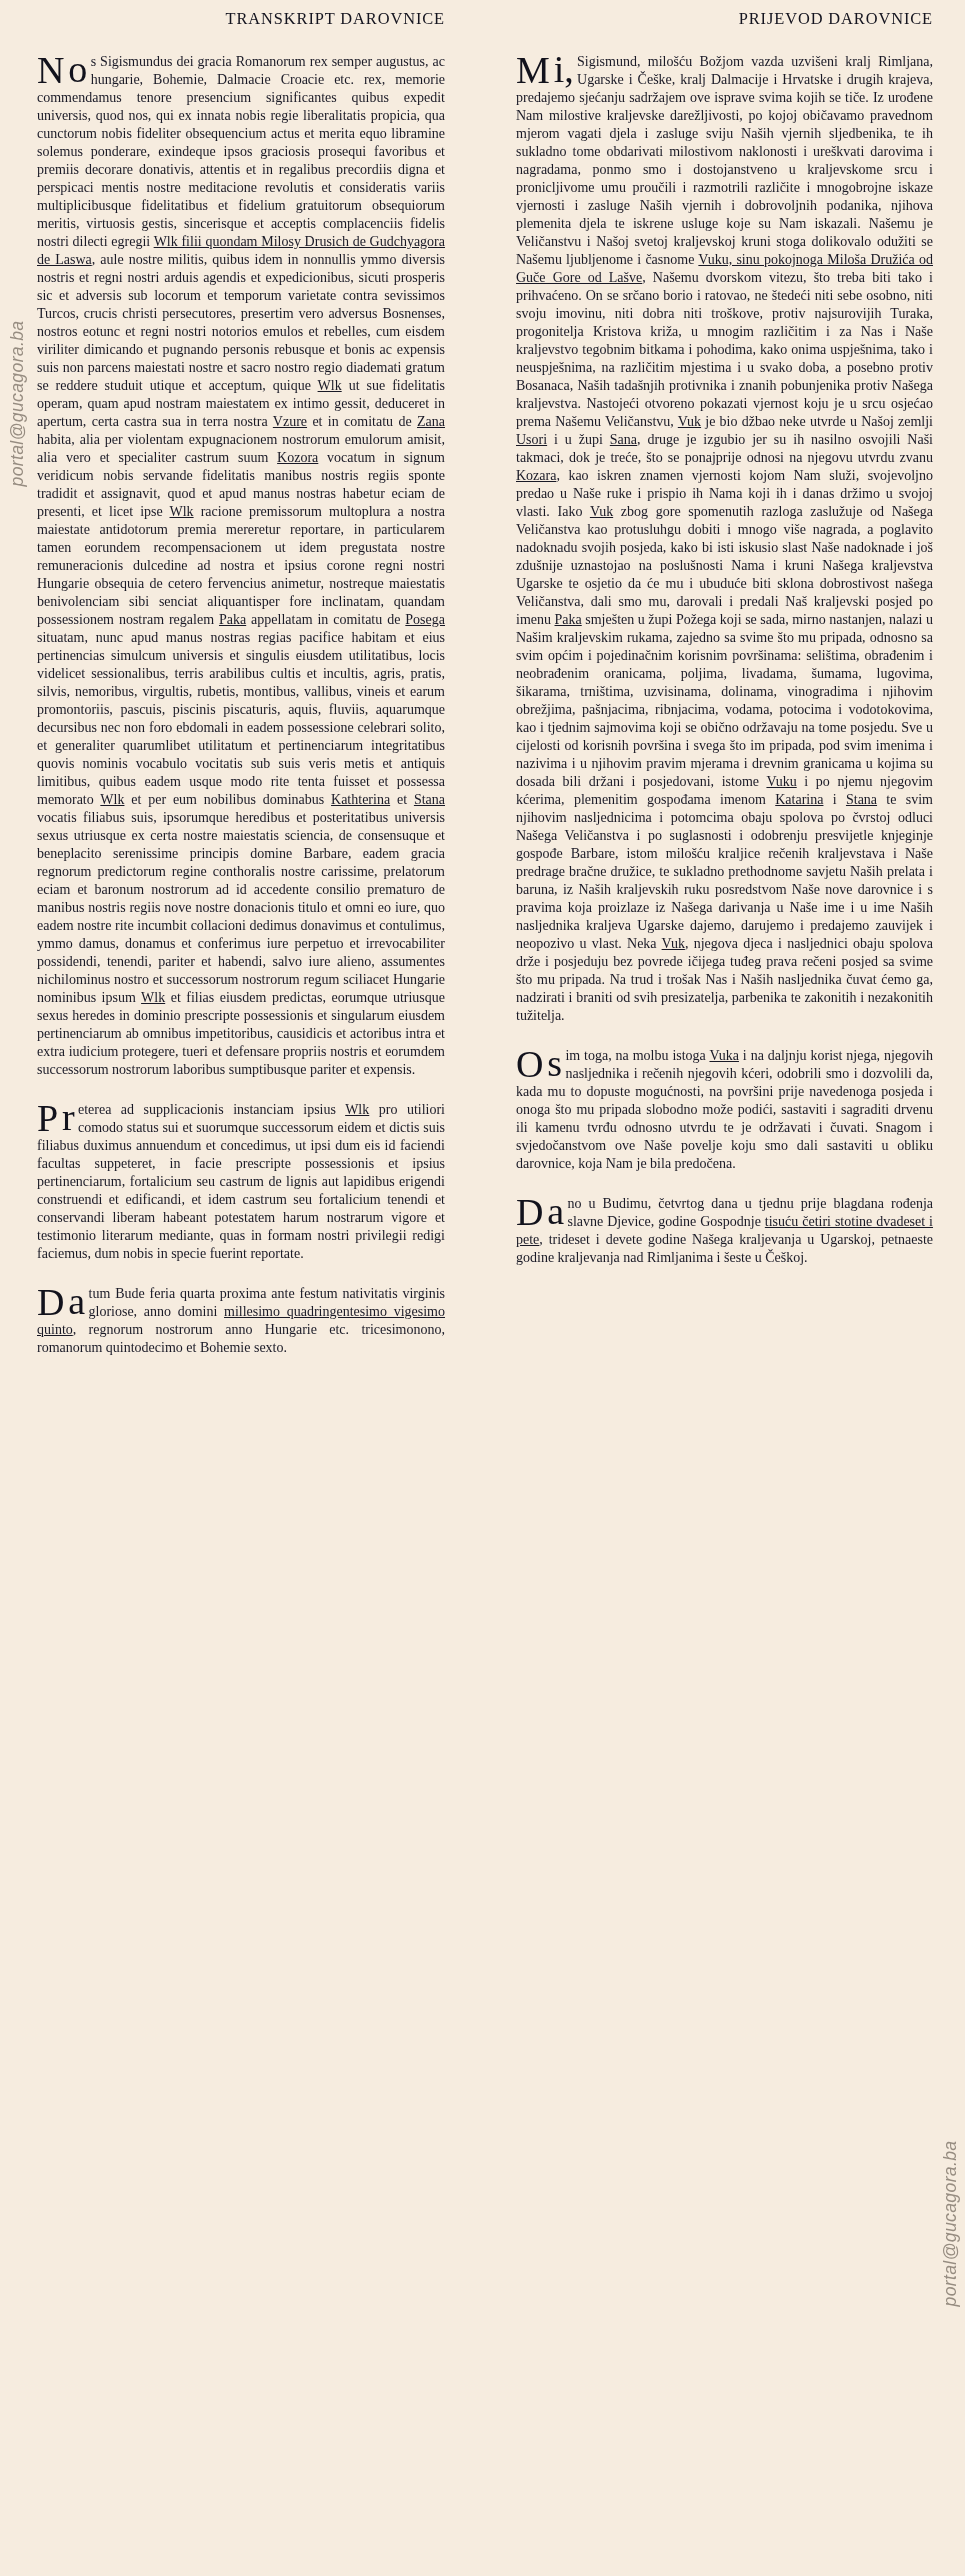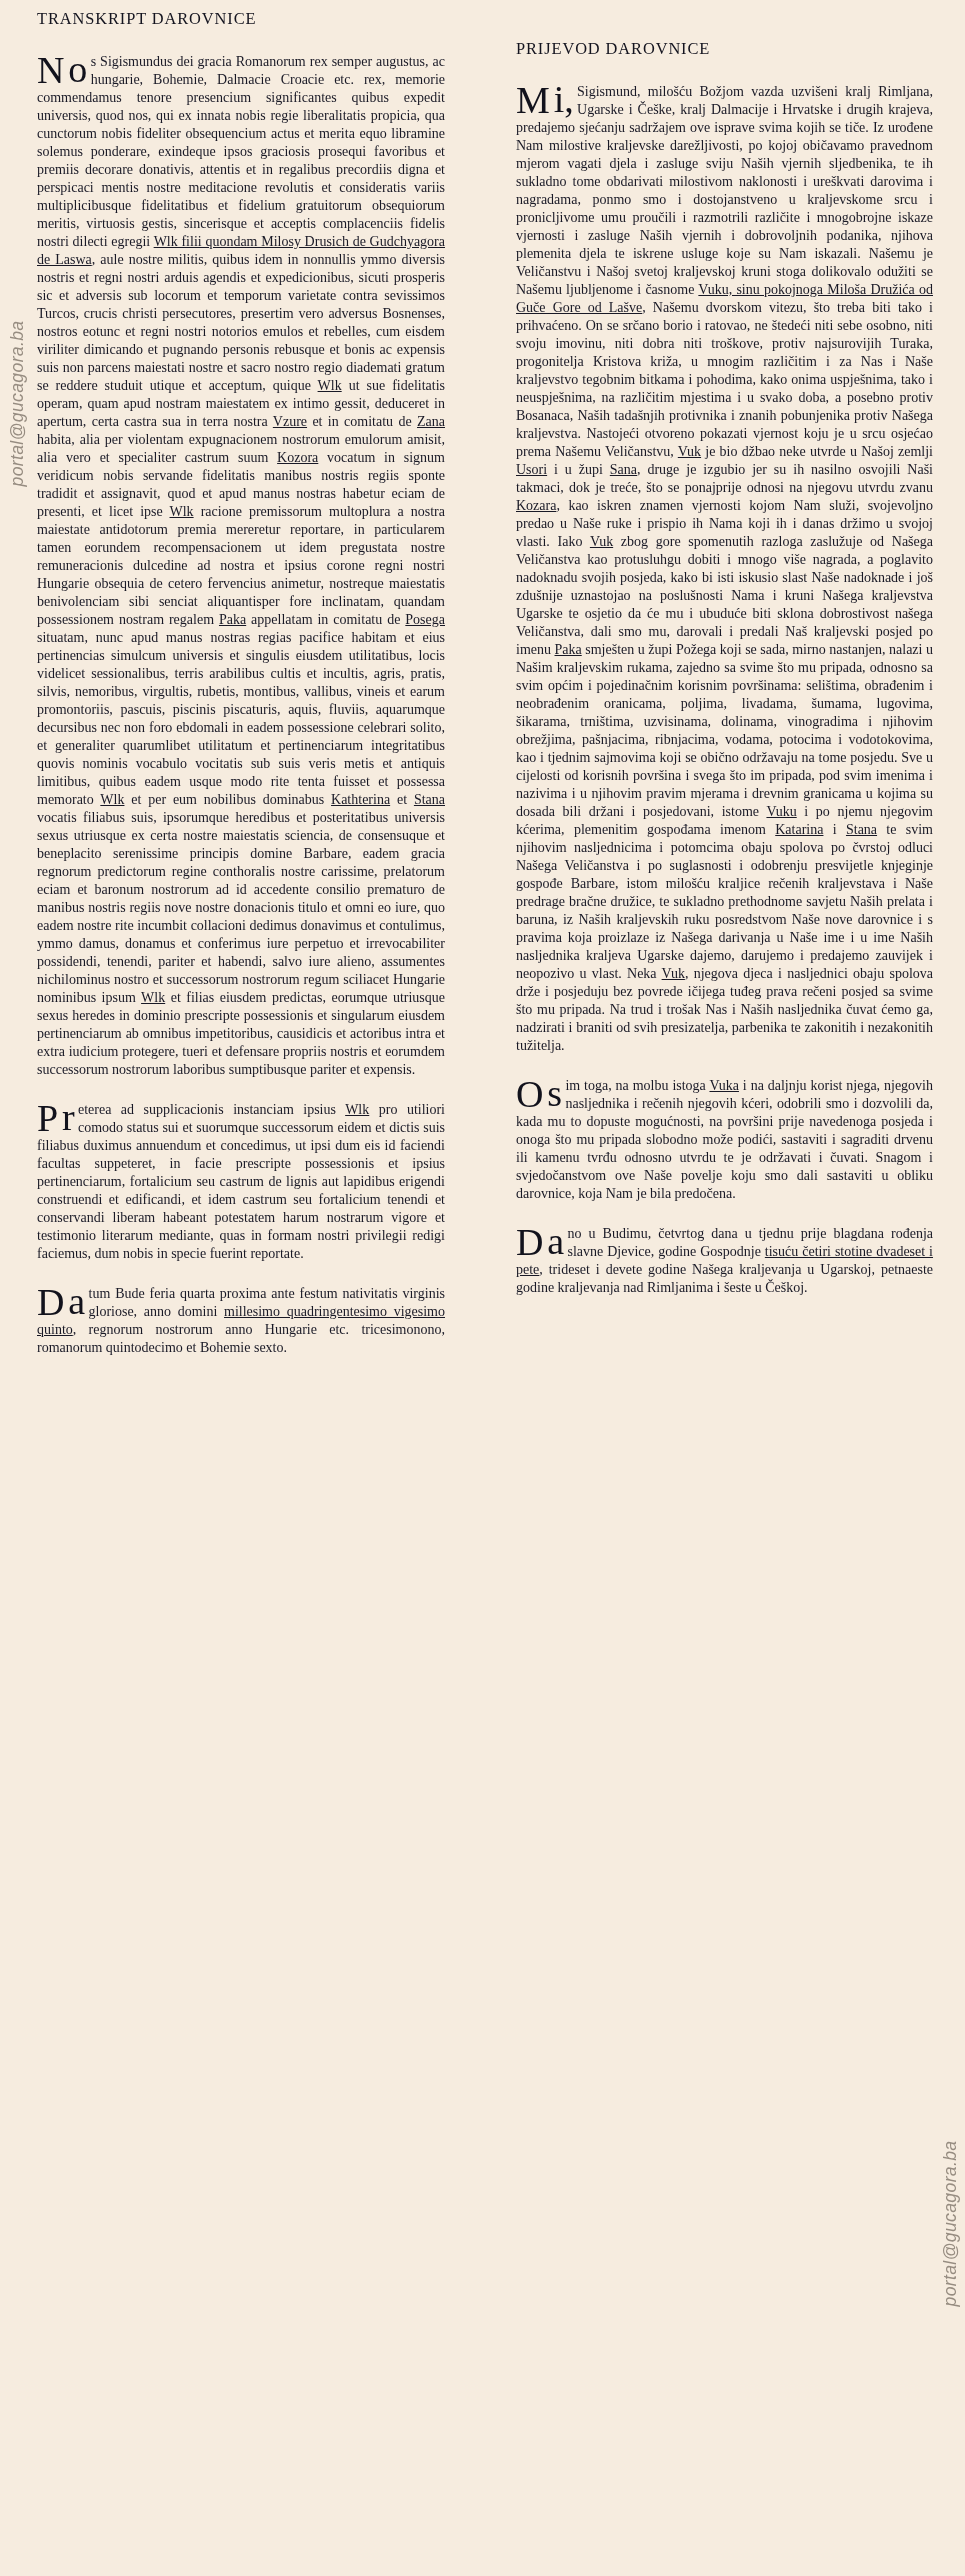--- a/index.html
+++ b/index.html
@@ -61,24 +61,24 @@
     top: 0;
     width: 966px;
     display: flex;
     gap: 0px;
   }
   .col {
     width: 482px;
     box-sizing: border-box;
   }
   .col.left  { padding: 9.2px 37px 0 37px; }
-  .col.right { padding: 9.2px 31px 0 34px; margin-top: 30px; }
+  .col.right { padding: 9.2px 31px 0 34px; }
 
   .col-heading {
-    text-align: left;
+    text-align: right;
     font-family: "Liberation Serif", "DejaVu Serif", serif;
     font-size: 16.4px;
     letter-spacing: 0.9px;
     font-weight: normal;
     margin: 0 0 23.6px 0;
     color: #14141f;
   }
 
   
   p.body {

